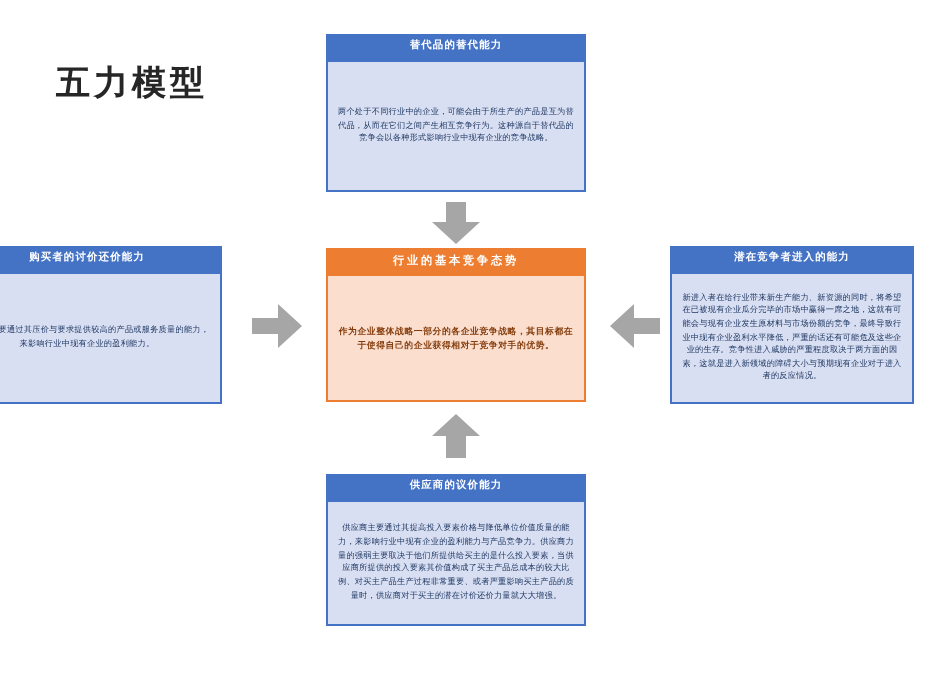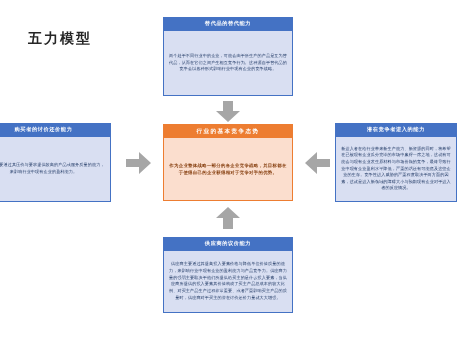--- a/index.html
+++ b/index.html
@@ -21,21 +21,21 @@
     top: 0;
     width: 463px;
     height: 348px;
   }
 
   
   .page-title {
     position: absolute;
     left: 28px;
     top: 30px;
-    font-size: 14px;
+    font-size: 17px;
     font-weight: 700;
     color: #262626;
     letter-spacing: 2px;
     white-space: nowrap;
   }
 
   
   .force-box {
     position: absolute;
     box-sizing: border-box;

